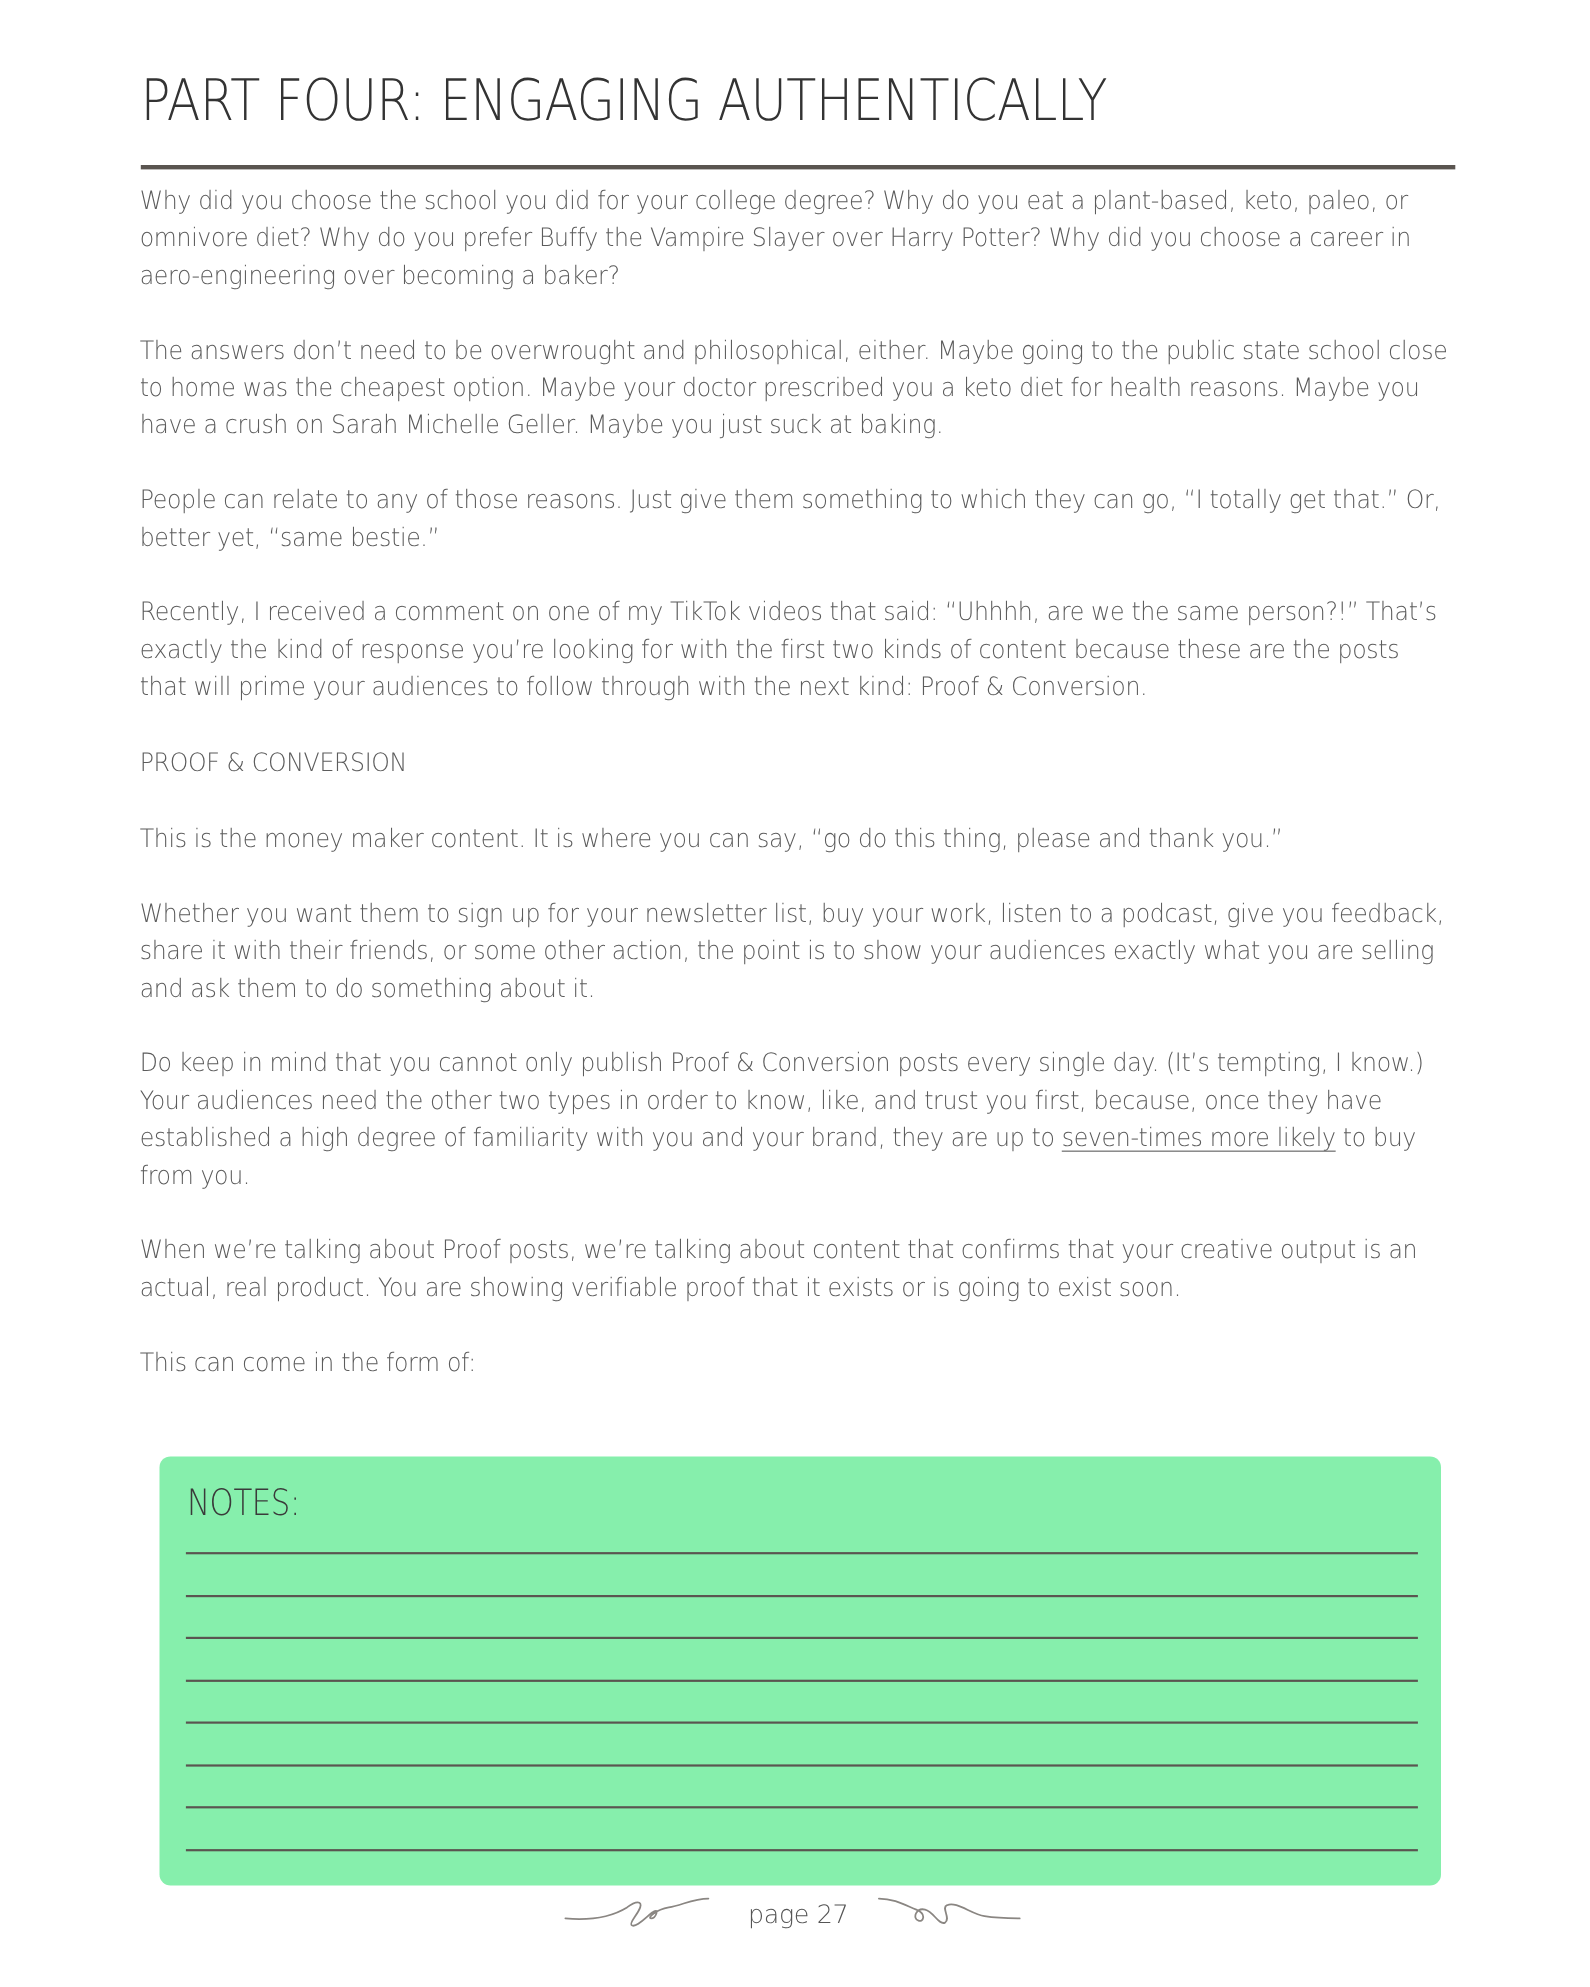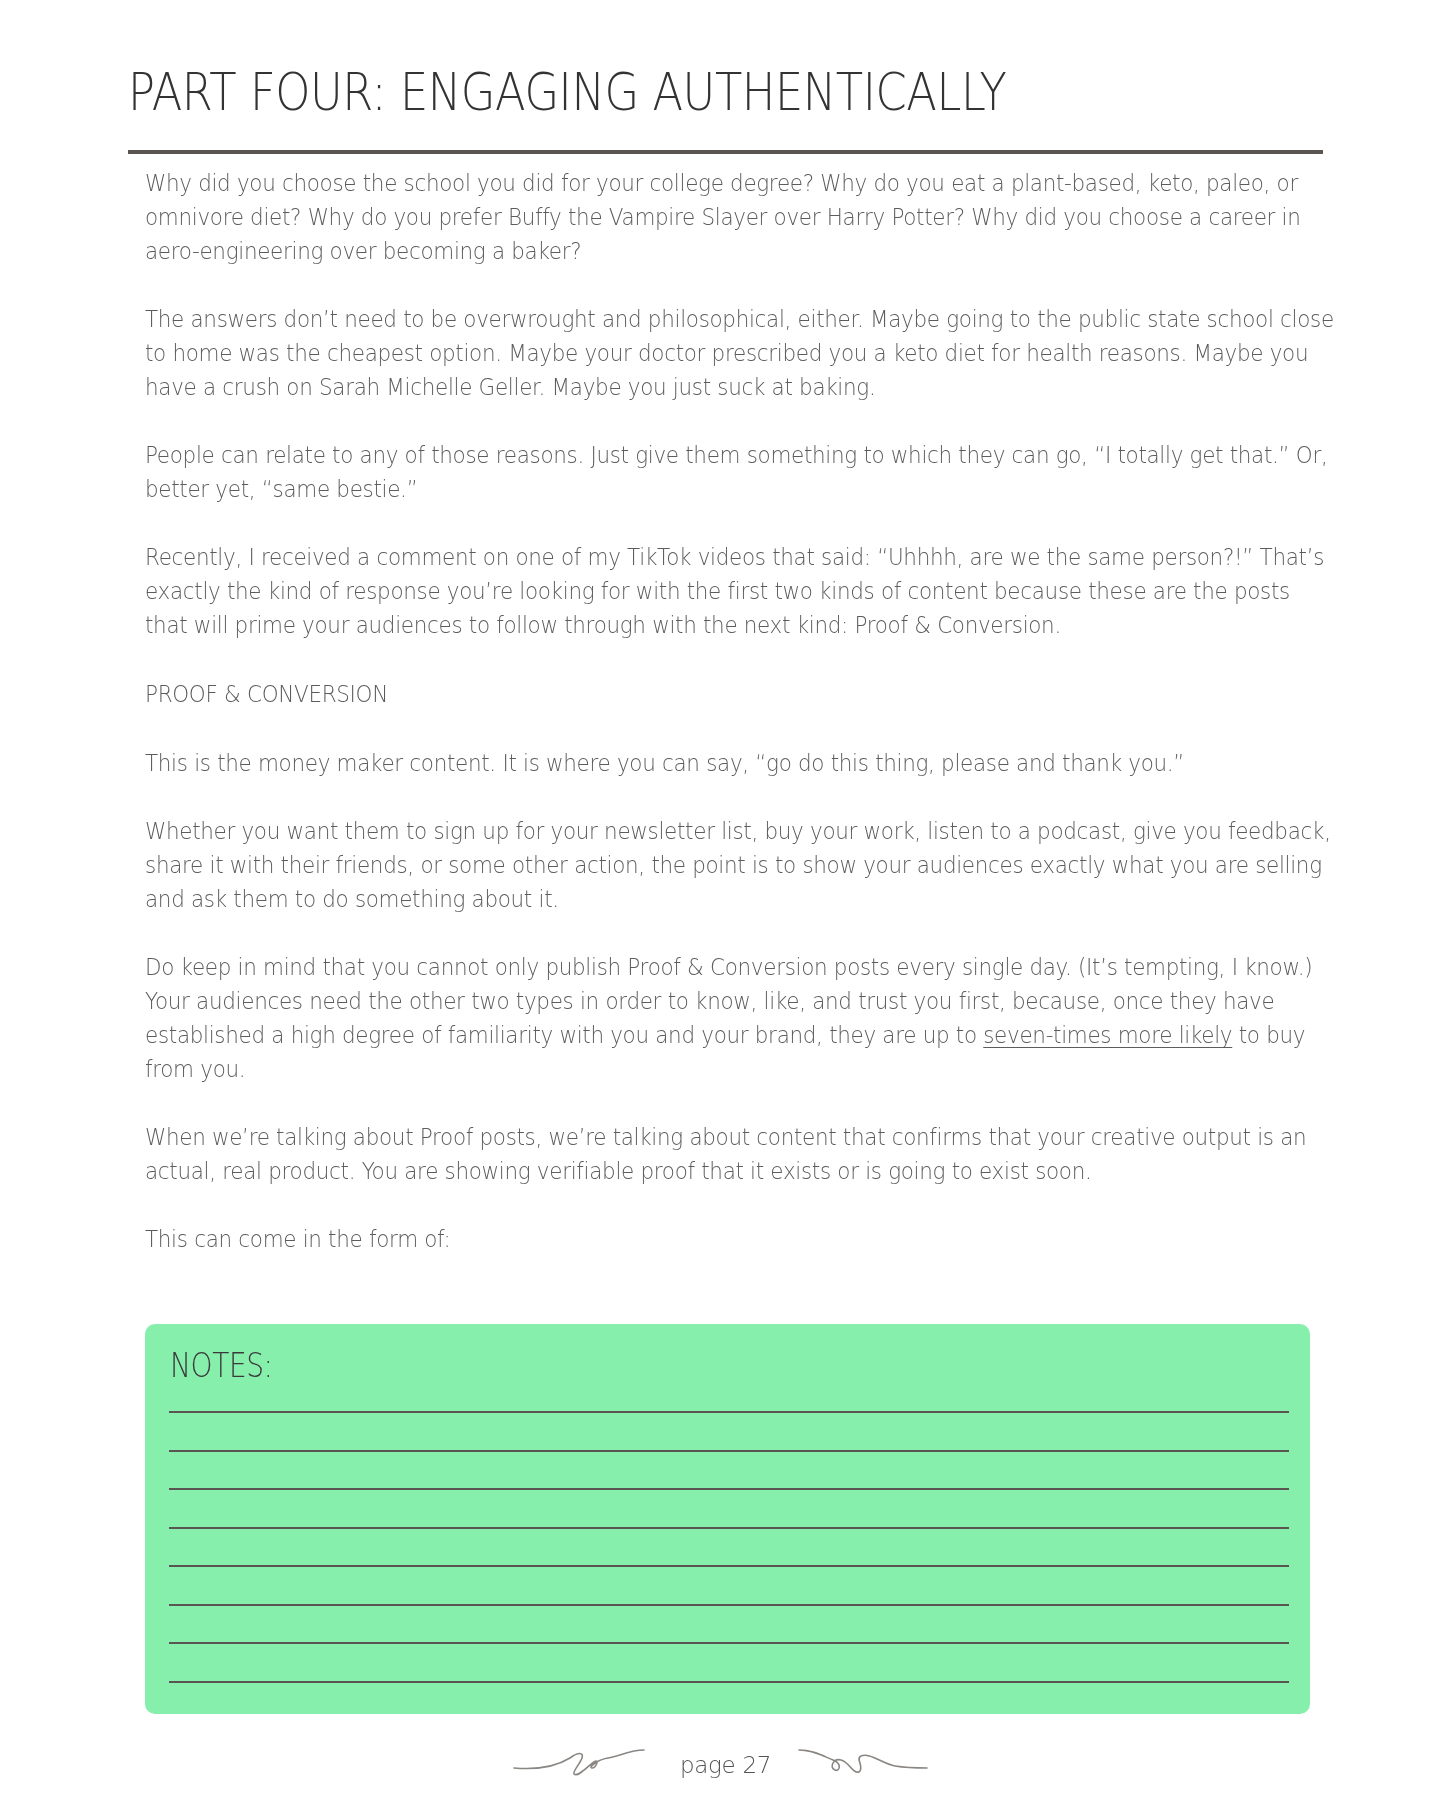--- a/index.html
+++ b/index.html
@@ -33,21 +33,21 @@
     .title-rule {
       position: absolute;
       left: 128px;
       top: 150px;
       width: 1195px;
       height: 4px;
       background: #5a5550;
     }
     .content {
       position: absolute;
-      left: 145px;
+      left: 127px;
       top: 166px;
       width: 1190px;
     }
     .para {
       margin: 0 0 34px 0;
       font-size: 23px;
       line-height: 34px;
       color: #5c5c5c;
       font-weight: 300;
       letter-spacing: -0.35px;
@@ -101,21 +101,20 @@
       background: #5a5550;
       border: 0;
       padding: 0;
     }
     .footer {
       position: absolute;
       left: 0;
       top: 1722px;
       width: 1445px;
       height: 44px;
-      margin-top: 24px;
     }
     .page-number {
       position: absolute;
       left: 680px;
       top: 6px;
       font-size: 23px;
       color: #555555;
       font-weight: 300;
       letter-spacing: -0.3px;
     }

